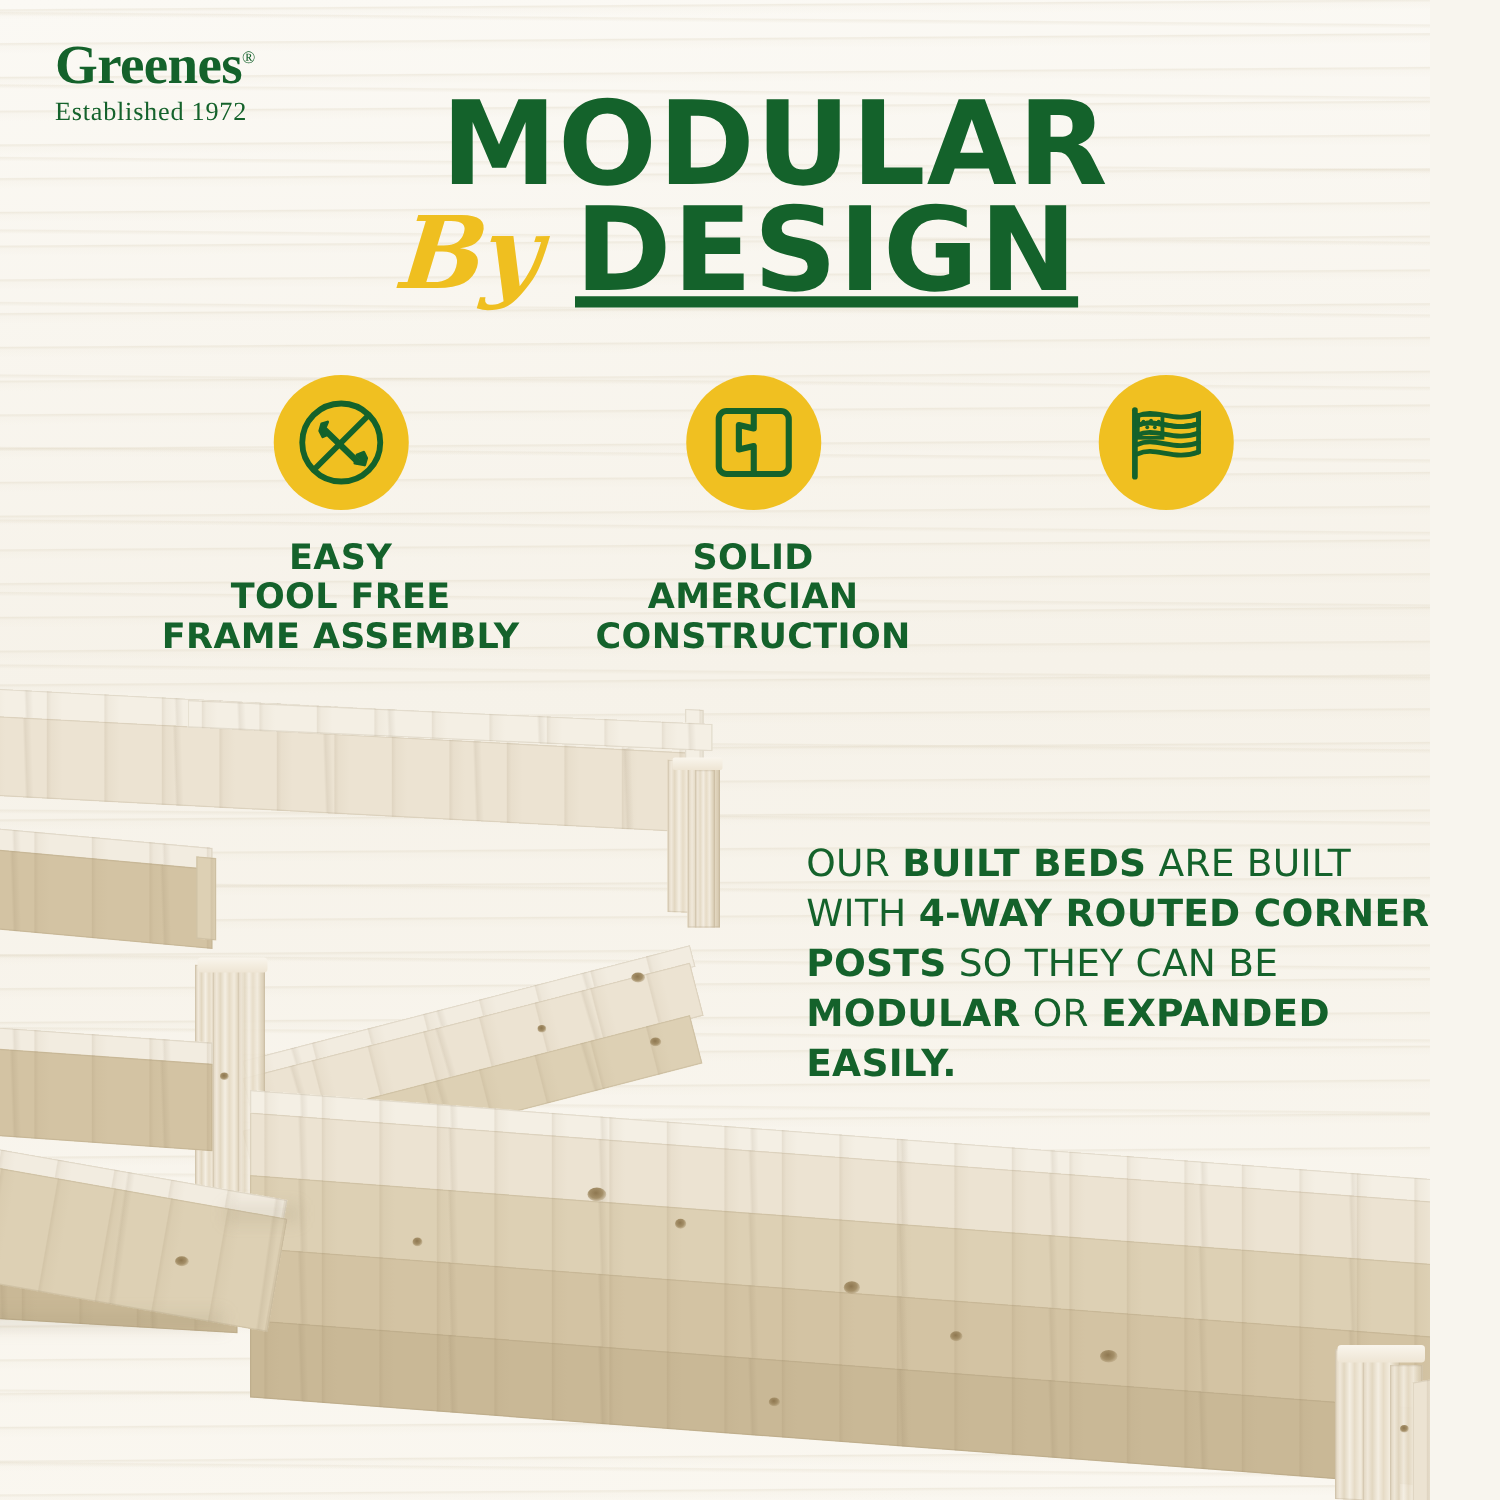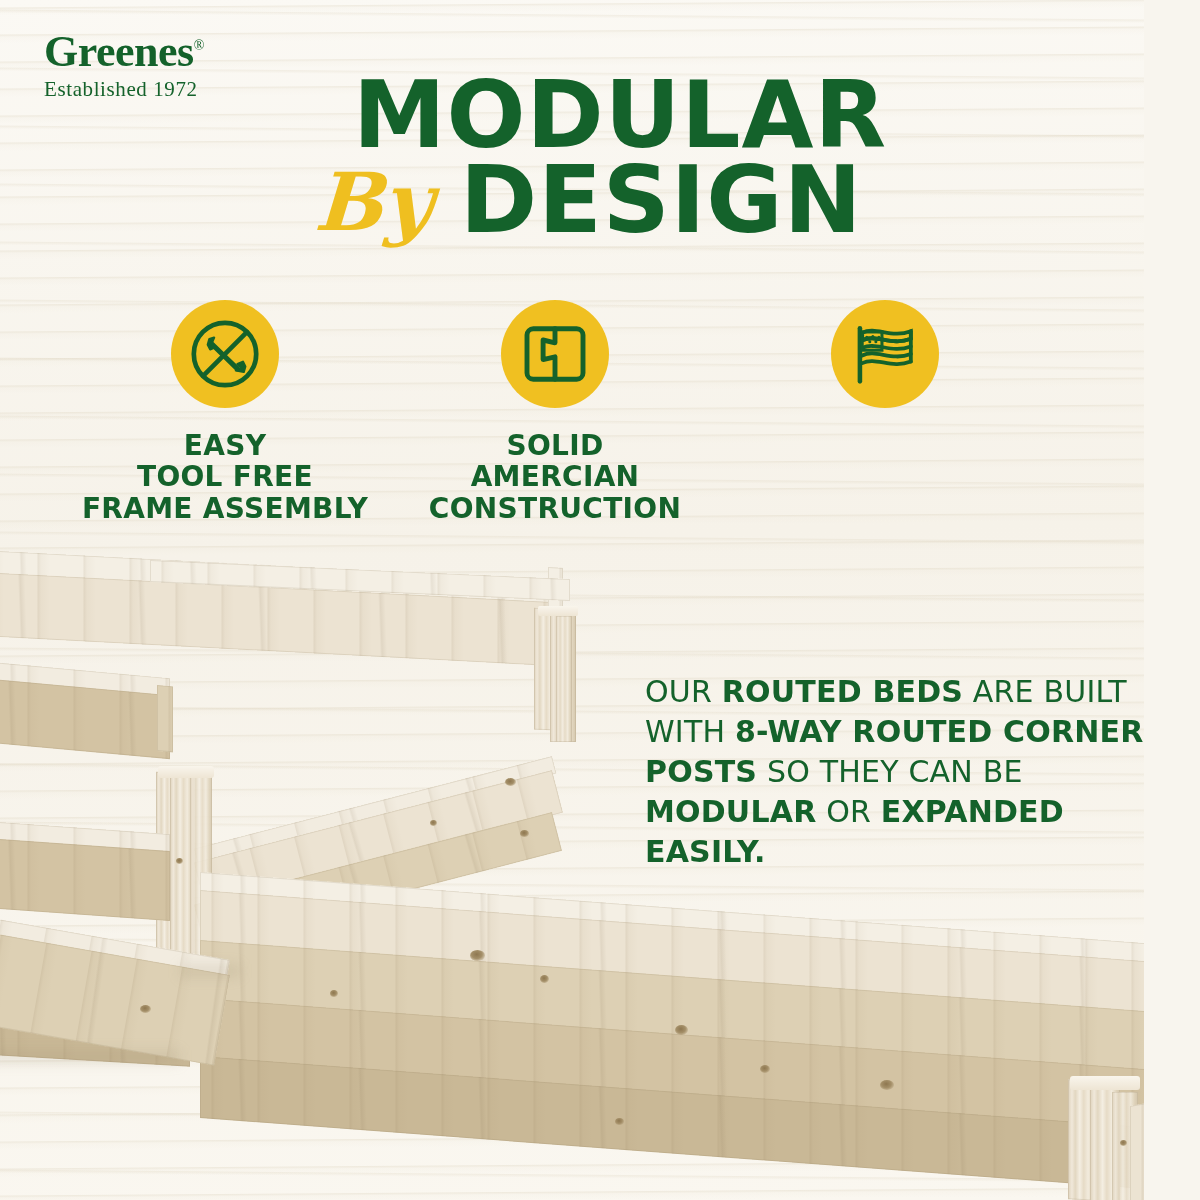--- a/index.html
+++ b/index.html
@@ -117,30 +117,31 @@
   }
   .headline-design {
     font-family: "DejaVu Sans", sans-serif;
     font-weight: 700;
     font-size: 93px;
     letter-spacing: 1px;
     color: #14622b;
     position: absolute;
     left: 160px;
     top: 0;
+    text-decoration: underline;
   }
 
   
   .features {
     position: absolute;
     left: 60px;
     top: 300px;
     width: 1085px;
     display: flex;
-    justify-content: flex-start;
+    justify-content: center;
     align-items: flex-start;
   }
   .feature {
     width: 330px;
     display: flex;
     flex-direction: column;
     align-items: center;
   }
   .feature-badge {
     width: 108px;
@@ -386,15 +387,15 @@
             <circle cx="26" cy="40" r="2"></circle>
               <circle cx="34" cy="40" r="2"></circle>
               <circle cx="42" cy="40" r="2"></circle>
           </g>
         </svg>
       </div>
     </div>
 
   </div>
 
-  <div class="body-copy"><span>OUR </span><b>ROUTED BEDS</b><span> ARE BUILT WITH </span><b>8-WAY ROUTED CORNER POSTS</b><span> SO THEY CAN BE </span><b>MODULAR</b><span> OR </span><b>EXPANDED EASILY.</b></div>
+  <div class="body-copy"><span>OUR </span><b>BUILT BEDS</b><span> ARE BUILT WITH </span><b>4-WAY ROUTED CORNER POSTS</b><span> SO THEY CAN BE </span><b>MODULAR</b><span> OR </span><b>EXPANDED EASILY.</b></div>
 
 </div>
 
 </body></html>

